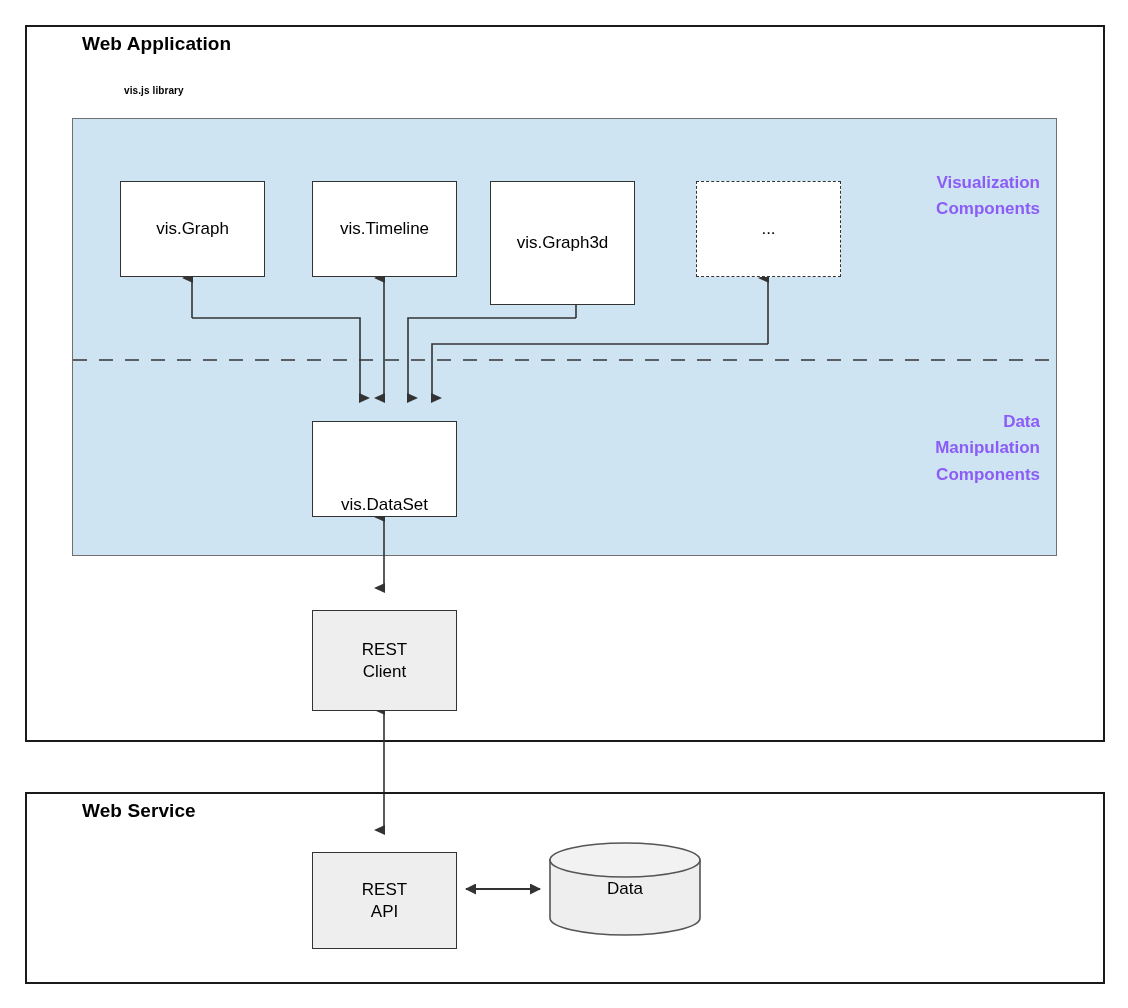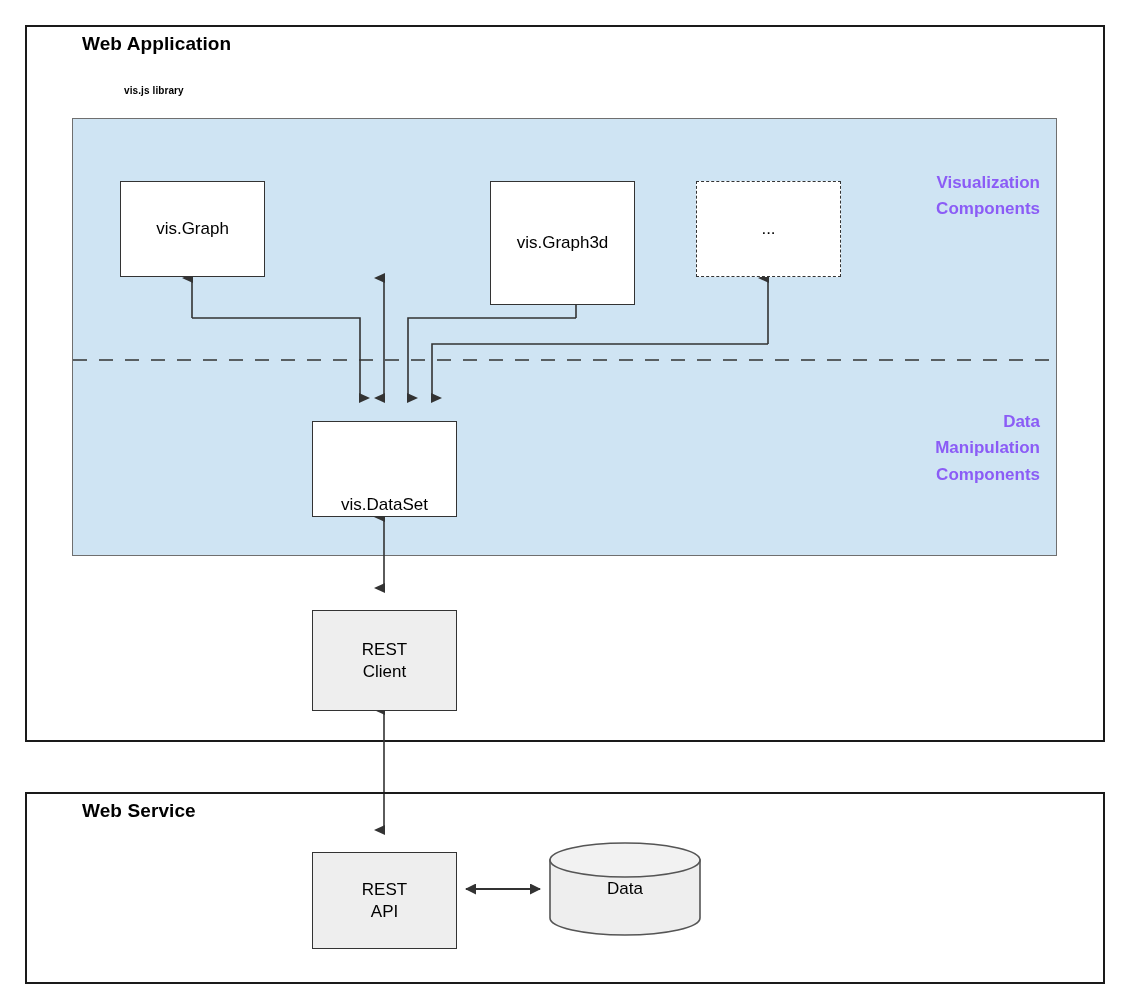--- a/index.html
+++ b/index.html
@@ -185,20 +185,23 @@
     </g>
 
     <g>
       <path d="M466,889 L540,889" fill="none" stroke="#333333" stroke-width="2" marker-start="url(#arrowStart)" marker-end="url(#arrowEnd)"></path>
     </g>
   </svg>
 
   <div class="node white" id="node-graph">
     <span>vis.Graph</span>
   </div>
+  <div class="node white" id="node-timeline">
+    <span>vis.Timeline</span>
+  </div>
   <div class="node white" id="node-graph3d">
     <span>vis.Graph3d</span>
   </div>
   <div class="node dashed" id="node-more">
     <span>...</span>
   </div>
 
   <div class="node white" id="node-dataset">
     <span>vis.DataSet</span>
   </div>

